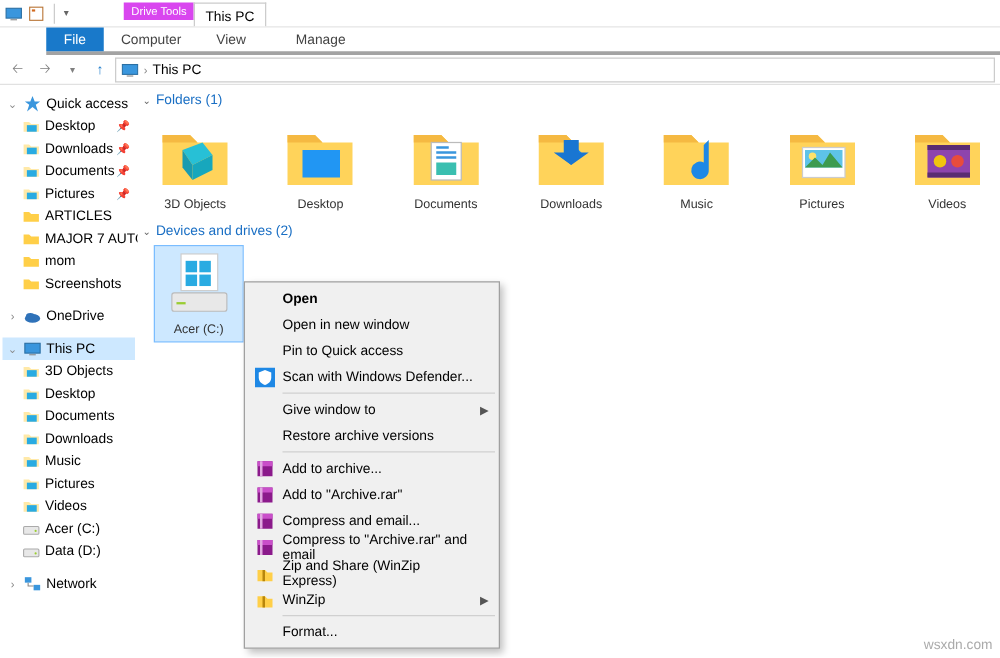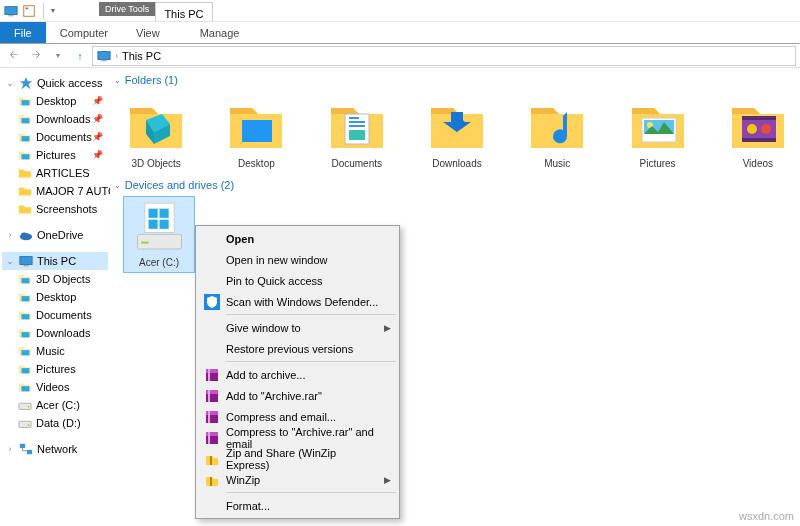--- a/index.html
+++ b/index.html
@@ -3,23 +3,23 @@
 <meta charset="utf-8">
 <style>
   * { box-sizing: border-box; font-family: "Segoe UI", Arial, sans-serif; }
   body { margin: 0; width: 800px; height: 526px; background: #fff; font-size: 11px; color: #000; overflow: hidden; position: relative; }
   .titlebar { height: 22px; display: flex; align-items: stretch; border-bottom: 1px solid #e5e5e5; }
   .tb-left { display: flex; align-items: center; padding: 0 4px; gap: 4px; }
   .tb-icon { width: 14px; height: 14px; }
   .qa-sep { width: 1px; height: 16px; background: #ccc; margin: 0 3px; }
   .tb-tabs { display: flex; align-items: stretch; margin-left: 40px; }
   .tb-tab { padding: 3px 8px 0 8px; font-size: 11px; display: flex; align-items: center; }
-  .tb-tab.drive { background: #737373; color: #fff; font-size: 9px; padding: 1px 6px; height: 14px; align-self: flex-start; margin-top: 2px; }
+  .tb-tab.drive { background: #d946ef; color: #fff; font-size: 9px; padding: 1px 6px; height: 14px; align-self: flex-start; margin-top: 2px; }
   .tb-tab.thispc { background: #fff; border: 1px solid #ccc; border-bottom: none; margin-top: 2px; }
-  .ribbon { height: 22px; display: flex; align-items: center; border-bottom: 1px solid #a3a3a3; }
+  .ribbon { height: 22px; display: flex; align-items: center; border-bottom: 3px solid #a3a3a3; margin-left: 37px; }
   .ribbon-file { background: #1979ca; color: #fff; height: 100%; display: flex; align-items: center; padding: 0 14px; font-size: 11px; }
   .ribbon-tab { padding: 0 14px; color: #444; }
   .addrbar { height: 24px; display: flex; align-items: center; border-bottom: 1px solid #e1e1e1; padding: 2px 4px; gap: 2px; }
   .nav-btn { width: 20px; height: 20px; display: flex; align-items: center; justify-content: center; color: #808080; border-radius: 2px; }
   .nav-btn.enabled { color: #1979ca; }
   .addr-box { flex: 1; height: 20px; border: 1px solid #ccc; display: flex; align-items: center; padding: 0 4px; gap: 4px; }
   .crumb { display: flex; align-items: center; gap: 3px; }
   .main { display: flex; height: calc(526px - 22px - 22px - 24px); }
   .nav { width: 110px; border-right: none; padding: 6px 2px; overflow: hidden; }
   .nav-item { display: flex; align-items: center; gap: 4px; padding: 2px 3px; white-space: nowrap; position: relative; }
@@ -146,20 +146,26 @@
           <div class="nav-item" style="padding-left:16px">
             <svg class="ni-icon" viewBox="0 0 16 16">
               <path d="M1 4h5l2 2h7v7H1z" fill="#ffcf48"></path>
             </svg>
             <span>MAJOR 7 AUTOMAT</span>
           </div>
           <div class="nav-item" style="padding-left:16px">
             <svg class="ni-icon" viewBox="0 0 16 16">
               <path d="M1 4h5l2 2h7v7H1z" fill="#ffcf48"></path>
             </svg>
+            <span>mom</span>
+          </div>
+          <div class="nav-item" style="padding-left:16px">
+            <svg class="ni-icon" viewBox="0 0 16 16">
+              <path d="M1 4h5l2 2h7v7H1z" fill="#ffcf48"></path>
+            </svg>
             <span>Screenshots</span>
           </div>
         </div>
     </div>
     <div class="nav-group">
       <div class="nav-item">
         <span class="chev">›</span>
         <svg class="ni-icon" viewBox="0 0 16 16">
             <ellipse cx="8" cy="10" rx="7" ry="4" fill="#2f72b9"></ellipse>
             <ellipse cx="6" cy="8" rx="4" ry="3" fill="#2f72b9"></ellipse>
@@ -368,21 +374,21 @@
         <path d="M8 2l5 2v4c0 3-2 5-5 6-3-1-5-3-5-6V4z" fill="#fff"></path>
       </svg>
       <span>Scan with Windows Defender...</span>
     </div>
     <div class="ctx-sep"></div>
     <div class="ctx-item">
       <span>Give window to</span>
       <span class="ctx-arrow">▶</span>
     </div>
     <div class="ctx-item">
-      <span>Restore previous versions</span>
+      <span>Restore archive versions</span>
     </div>
     <div class="ctx-sep"></div>
     <div class="ctx-item">
       <svg class="ctx-icon" viewBox="0 0 16 16">
         <rect x="2" y="2" width="12" height="12" fill="#8b1a8b"></rect>
         <rect x="2" y="2" width="12" height="4" fill="#c94fc9"></rect>
         <rect x="4" y="2" width="2" height="12" fill="#e0a8e0"></rect>
       </svg>
       <span>Add to archive...</span>
     </div>

